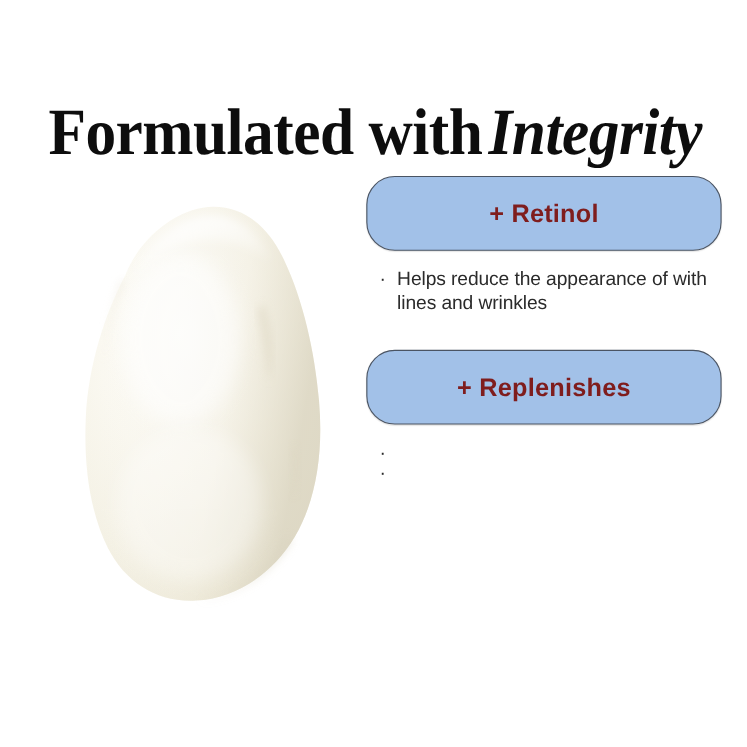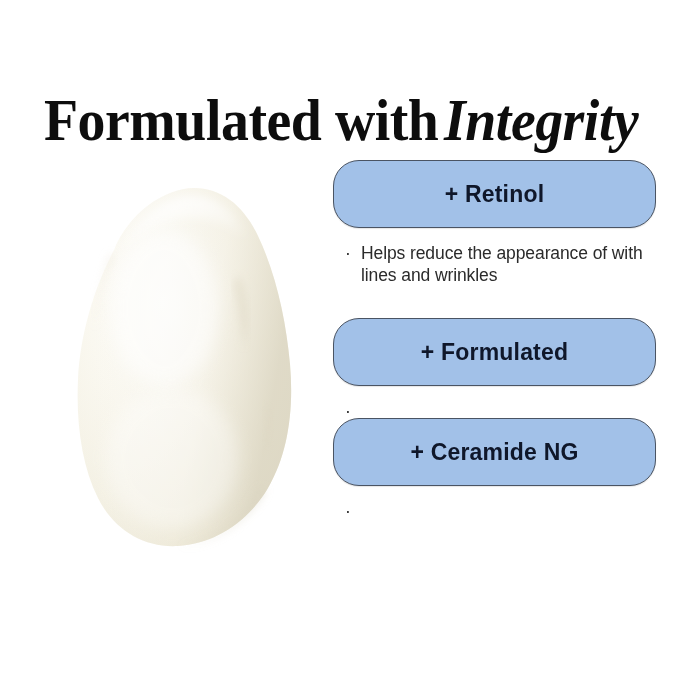--- a/index.html
+++ b/index.html
@@ -69,21 +69,21 @@
     border: 1.4px solid #4a5463;
     display: flex;
     align-items: center;
     justify-content: center;
     box-shadow: 0 1px 1px rgba(0,0,0,0.10);
   }
   .pill-label {
     font-family: "Liberation Sans", sans-serif;
     font-size: 23px;
     font-weight: bold;
-    color: #0f172a;
+    color: #7f1d1d;
     letter-spacing: 0.2px;
     line-height: 1;
     white-space: nowrap;
   }
 
   .benefit {
     margin-top: 14px;
     padding-left: 28px;
     position: relative;
     font-family: "Liberation Sans", sans-serif;
@@ -179,30 +179,27 @@
         <span class="pill-label">+ Retinol</span>
       </div>
       <div class="benefit">
         <span class="bullet">·</span>
         <span class="benefit-text">Helps reduce the appearance of with lines and wrinkles</span>
       </div>
     </div>
 
     <div class="ingredient">
       <div class="pill">
-        <span class="pill-label">+ Formulated</span>
+        <span class="pill-label">+ Replenishes</span>
       </div>
       <div class="benefit">
         <span class="bullet">·</span>
       </div>
     </div>
 
     <div class="ingredient">
-      <div class="pill">
-        <span class="pill-label">+ Ceramide NG</span>
-      </div>
       <div class="benefit">
         <span class="bullet">·</span>
       </div>
     </div>
 
   </div>
 </div>
 
 </body></html>

